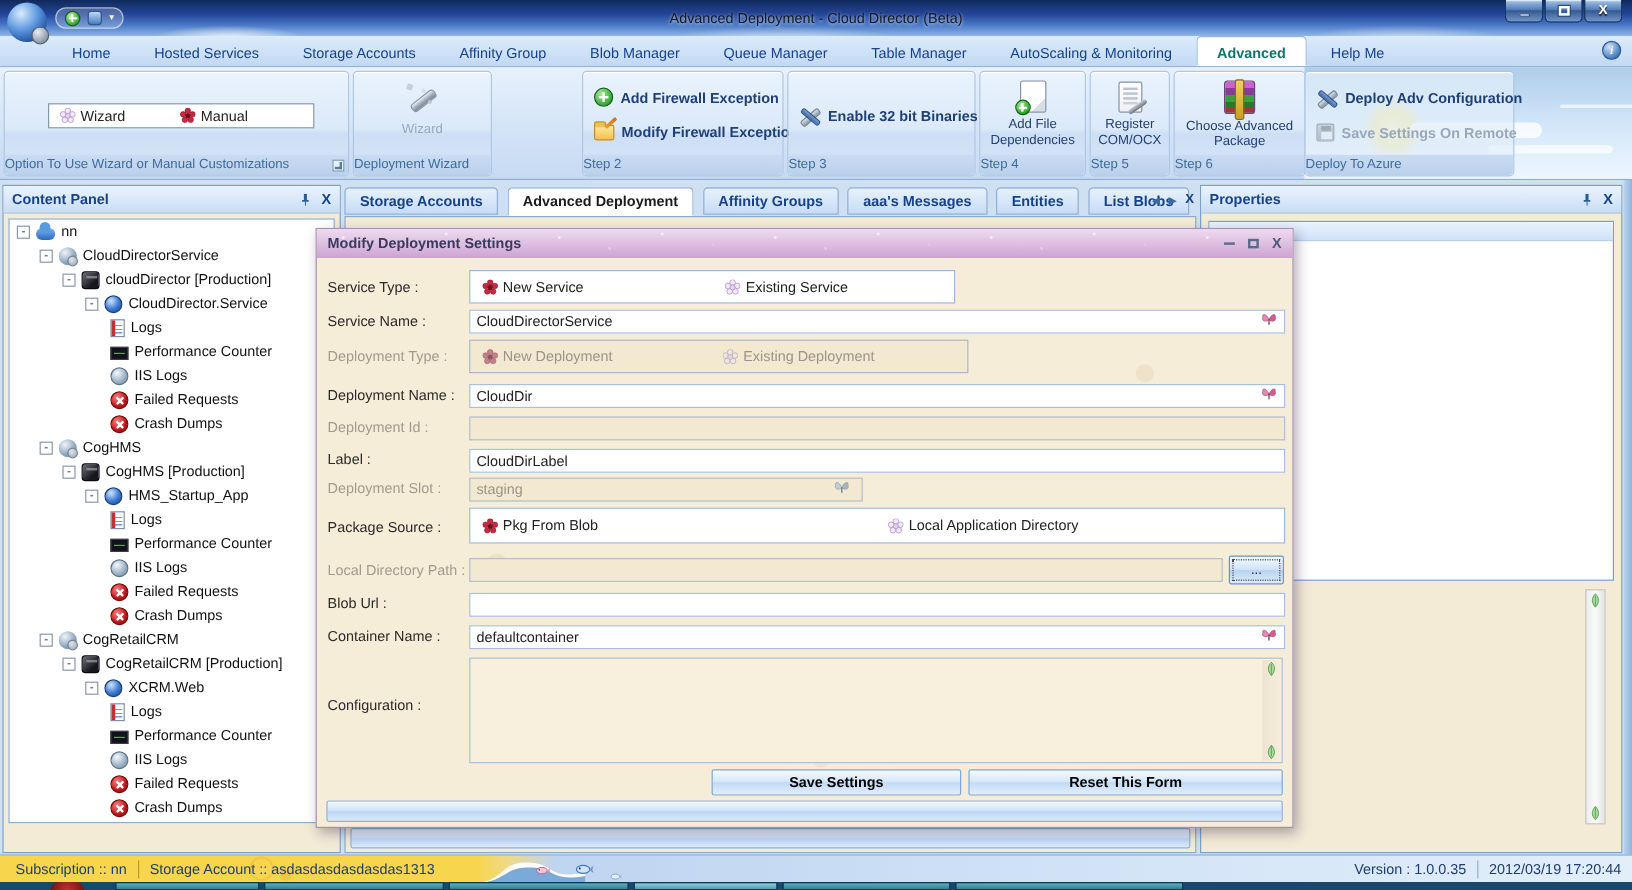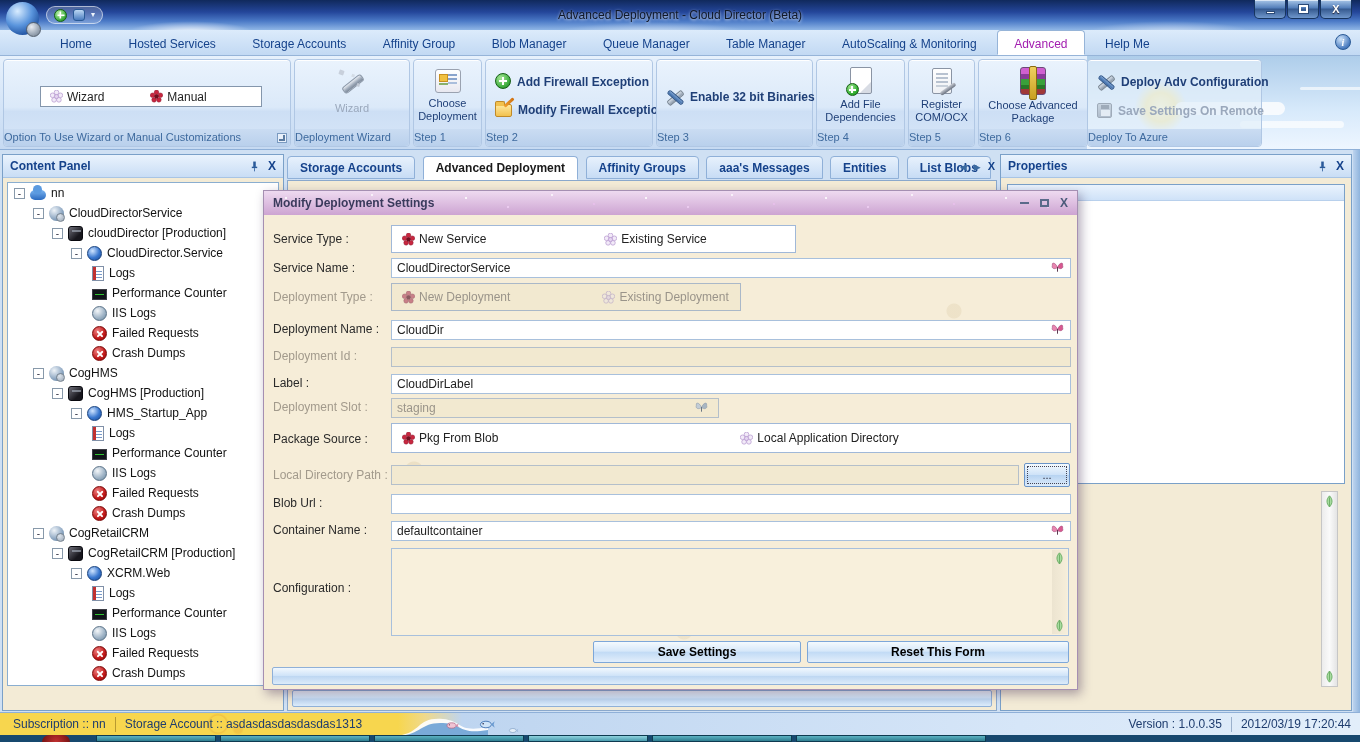--- a/index.html
+++ b/index.html
@@ -34,21 +34,21 @@
     box-shadow:inset 0 1px 0 rgba(255,255,255,.6); color:#fff; }
   .glyph-min { width:9px; height:3px; background:#fff; margin-top:6px; border:1px solid #2a4a78; }
   .glyph-max { width:9px; height:8px; border:2px solid #fff; box-shadow:0 0 0 1px #2a4a78; background:transparent; }
   .glyph-x { font-size:11px; font-weight:bold; color:#fff; text-shadow:0 1px 1px #223; }
 
   
   .tabrow { position:absolute; left:0; top:30px; width:1360px; height:26px;
     background:linear-gradient(180deg,#dcebfb,#c2d9f3); border-bottom:1px solid #96b4d8; padding-left:44px; white-space:nowrap; }
   .rtab { display:inline-block; height:25px; line-height:26px; padding:0 16px; font-size:12px; color:#15428b; }
   .rtab.active { background:#fff; border:1px solid #96b4d8; border-bottom:1px solid #fff; border-radius:4px 4px 0 0;
-    color:#a21caf; font-weight:normal; }
+    color:#0f766e; font-weight:bold; }
   .info-btn { position:absolute; right:9px; top:4px; width:16px; height:16px; border-radius:50%;
     background:radial-gradient(circle at 35% 30%, #cfe4fa, #4a7cc0 70%, #2a5a96); border:1px solid #2a5a96;
     color:#fff; font-size:10px; font-weight:bold; font-family:"Liberation Serif",serif; font-style:italic;
     display:flex; align-items:center; justify-content:center; }
 
   
   .ribbon { position:absolute; left:0; top:56px; width:1360px; height:94px;
     background:linear-gradient(180deg,#e7f1fc,#d2e3f7 60%,#c6daf2); border-bottom:1px solid #8fb0d8; }
   .sky { position:absolute; right:0; top:0; width:273px; height:93px;
     background: radial-gradient(36px 36px at 27% 55%, #fff4b2 0%, #f8e27e 40%, rgba(248,226,126,0) 72%),
@@ -307,27 +307,20 @@
     </div>
 
     <div class="rgroup" style="left:294px;width:116px;">
       <div class="bigbtn disabled">
         <span class="ic-wand"></span>
         <span class="blabel">Wizard</span>
       </div>
       <div class="glabel">Deployment Wizard</div>
     </div>
 
-    <div class="rgroup" style="left:413px;width:69px;">
-      <div class="bigbtn">
-        <span class="ic-form"></span>
-        <span class="blabel" style="width:62px;">Choose Deployment</span>
-      </div>
-      <div class="glabel">Step 1</div>
-    </div>
 
     <div class="rgroup" style="left:485px;width:168px;">
       <div class="rrow" style="top:13px;">
         <span class="ic-addcircle"></span>
         <span>Add Firewall Exception</span>
       </div>
       <div class="rrow" style="top:43px;">
         <span class="ic-folder"></span>
         <span>Modify Firewall Exception</span>
       </div>
@@ -595,21 +588,21 @@
 
     <div class="dlabel" style="top:70px;">Service Name :</div>
     <input class="din" style="top: 67px; width: 680px;" value="CloudDirectorService">
     <span class="bfly" style="left:786px;top:69px;"><svg viewBox="0 0 16 14" width="15" height="13">
           <path d="M8 7 C6 1.5 1.5 1 2.5 4.5 C1 8 5 9.5 8 7 Z" fill="#e886b0" stroke="#a04878" stroke-width="0.6"></path>
           <path d="M8 7 C10 1.5 14.5 1 13.5 4.5 C15 8 11 9.5 8 7 Z" fill="#d85890" stroke="#a04878" stroke-width="0.6"></path>
           <path d="M8 6.5 L8 11.5" stroke="#5a3a50" stroke-width="1.1"></path>
         </svg></span>
 
     <div class="dlabel dis" style="top:99px;">Deployment Type :</div>
-    <div class="rbox dis" style="top:92px;width:350px;">
+    <div class="rbox dis" style="top:92px;width:416px;">
       <span class="ropt">
         <svg class="flower" viewBox="0 0 14 14" width="13" height="13">
             <g fill="#c88088" stroke="#9a6068" stroke-width="0.5">
               <circle cx="7" cy="2.6" r="2.5"></circle>
               <circle cx="11.2" cy="5.7" r="2.5"></circle>
               <circle cx="9.6" cy="10.6" r="2.5"></circle>
               <circle cx="4.4" cy="10.6" r="2.5"></circle>
               <circle cx="2.8" cy="5.7" r="2.5"></circle>
             </g>
             <circle cx="7" cy="7" r="2.3" fill="#8a5a60"></circle>

